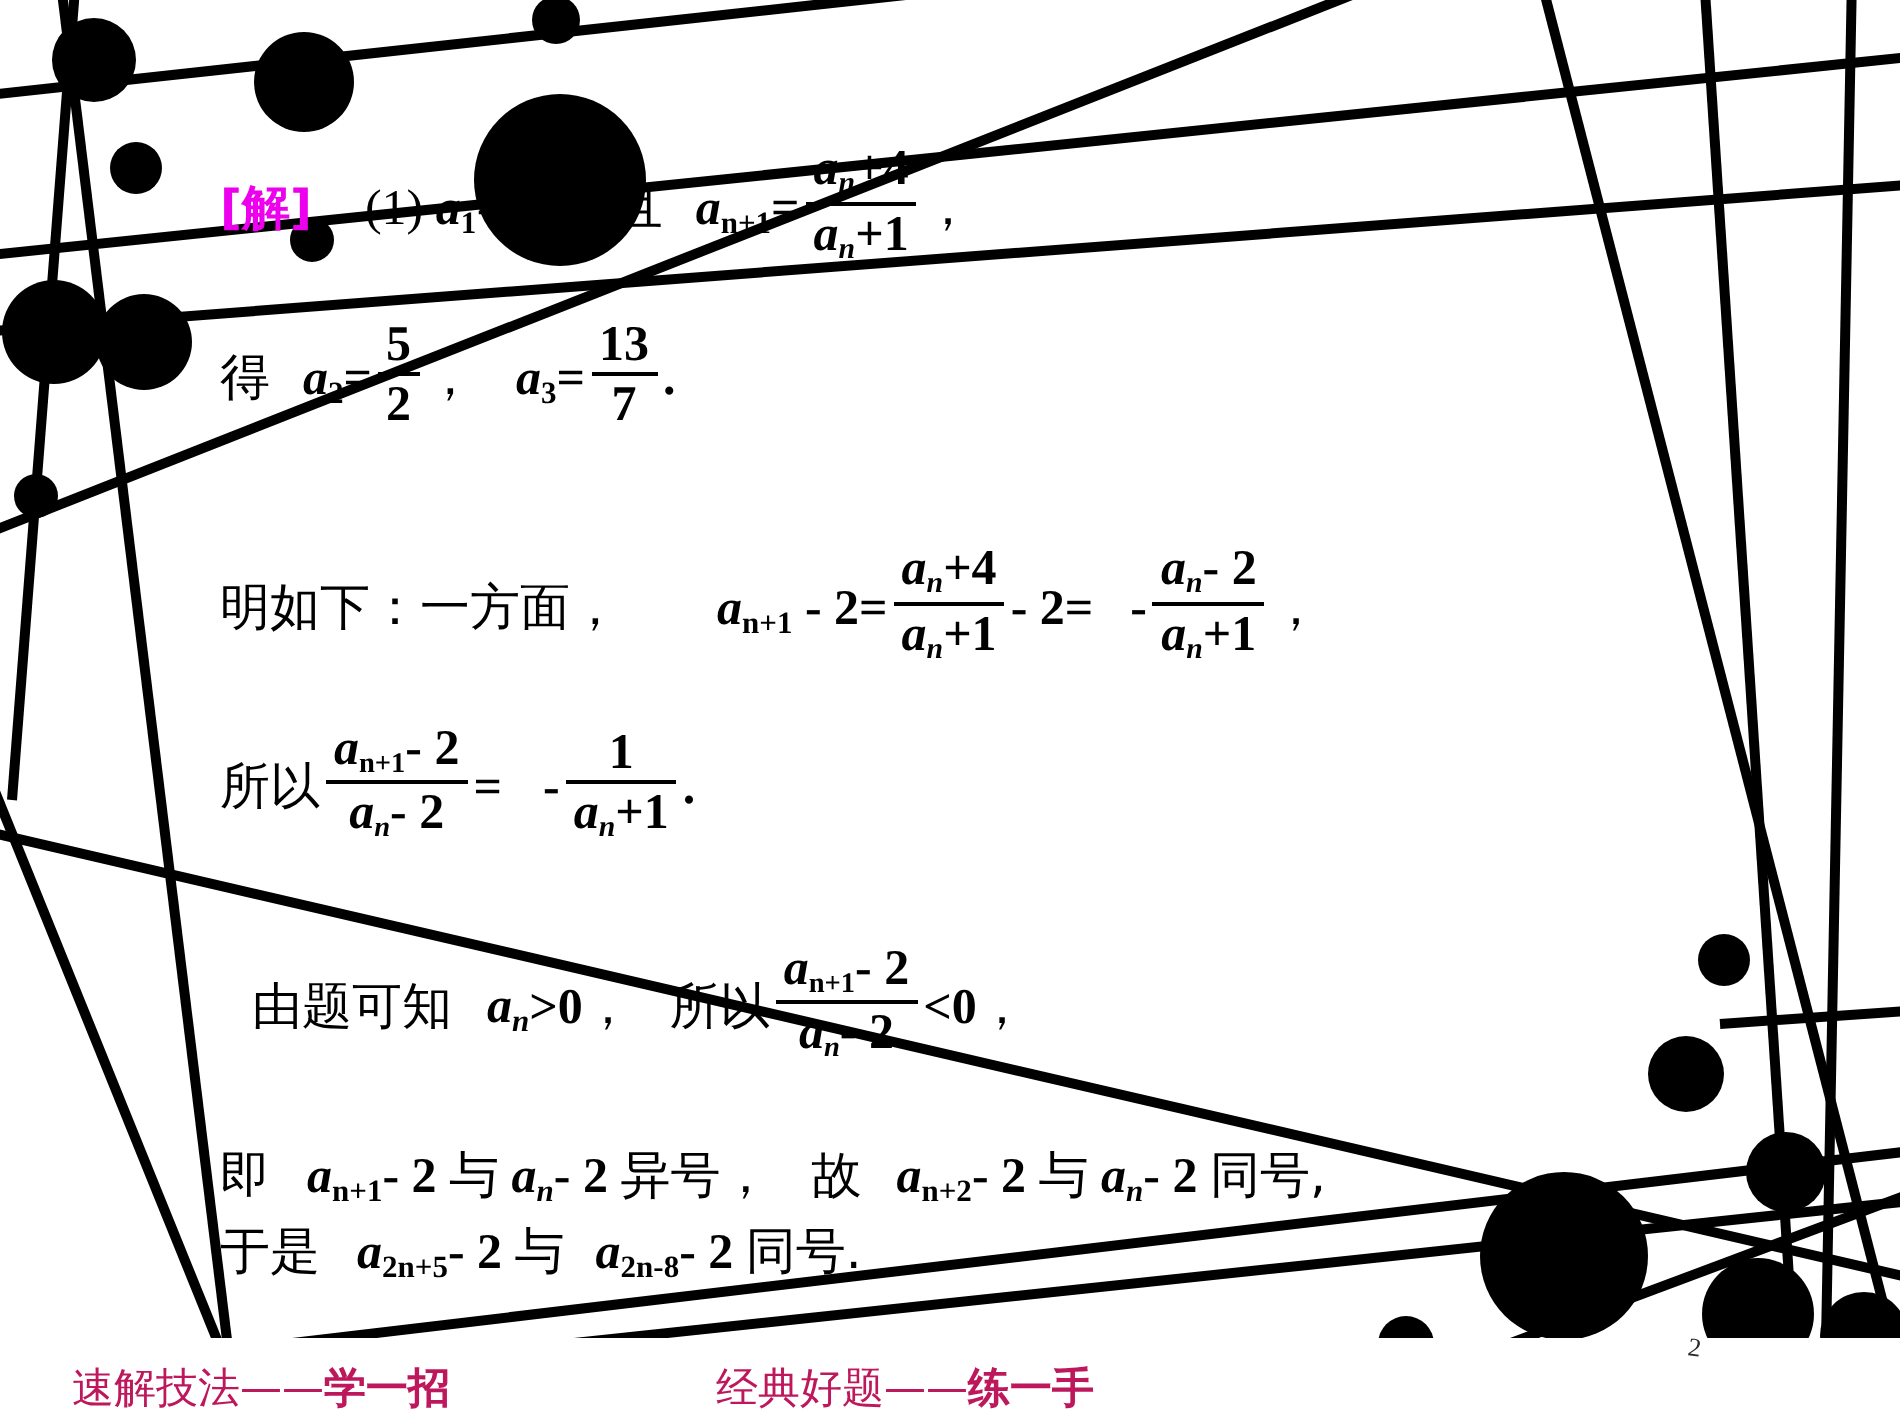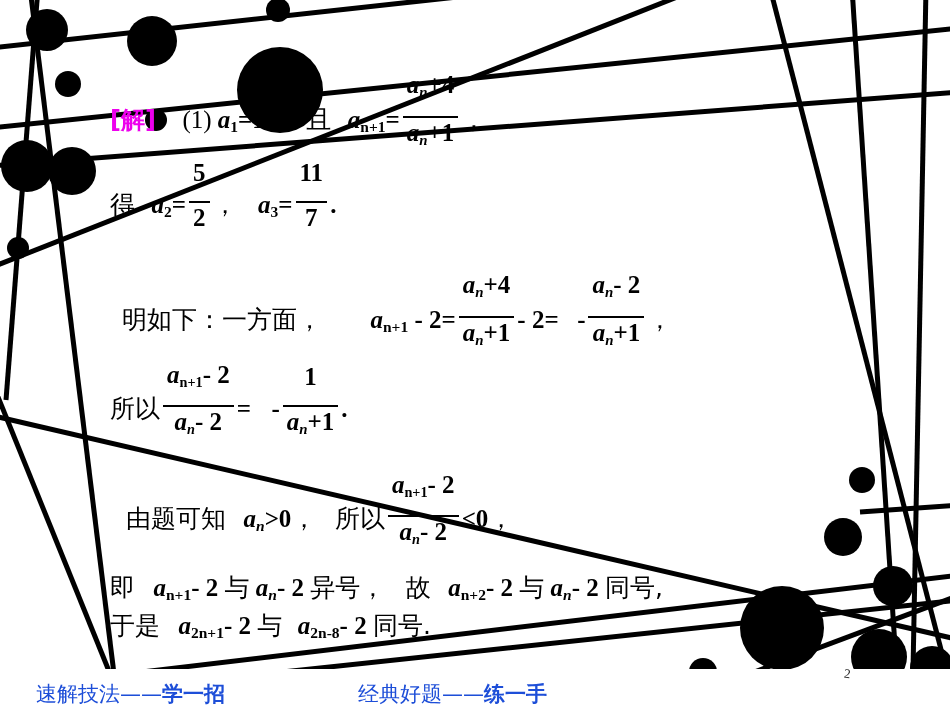--- a/index.html
+++ b/index.html
@@ -85,21 +85,21 @@
 
   
   .frac {
     display: inline-block;
     vertical-align: -0.52em;
     text-align: center;
     margin: 0 3px;
   }
   .frac .num {
     display: block;
-    padding: 0 4px 16px 4px;
+    padding: 0 4px 1px 4px;
     border-bottom: 2px solid #000;
     font-size: 24px;
   }
   .frac .den {
     display: block;
     padding: 2px 4px 0 4px;
     font-size: 24px;
   }
   .frac.small .num, .frac.small .den { font-size: 23px; }
 
@@ -116,21 +116,21 @@
     align-items: center;
   }
   #footer-band::before {
     content: "";
     position: absolute;
     left: 0; top: 0; right: 0; bottom: 0;
     background: #ffffff;
     z-index: -1;
   }
   .foot-item {
-    color: #1d4ed8;
+    color: #be185d;
     font-family: "DejaVu Sans", "Liberation Sans", sans-serif;
     font-size: 21px;
     white-space: nowrap;
     position: absolute;
     top: 11px;
   }
   .foot-item .bold {
     font-weight: bold;
   }
   .foot-1 { left: 36px; }
@@ -205,24 +205,24 @@
       <span class="cjk">且</span>
       <span style="display:inline-block;width:4px;"></span>
       <span class="mathit"><span>a</span><sub class="sb"><span class="up">n+1</span></sub></span><span class="mathup">=</span><span class="frac"><span class="num"><span class="mathit">a</span><sub class="sb">n</sub><span class="mathup">+4</span></span><span class="den"><span class="mathit">a</span><sub class="sb">n</sub><span class="mathup">+1</span></span></span><span class="cjk">，</span>
     </div>
 
     <div class="line" style="left:110px; top:160px;">
       <span class="cjk">得</span>
       <span style="display:inline-block;width:4px;"></span>
       <span class="mathit"><span>a</span><sub class="sb"><span class="up">2</span></sub></span><span class="mathup">=</span><span class="frac"><span class="num"><span class="mathup">5</span></span><span class="den"><span class="mathup">2</span></span></span><span class="cjk">，</span>
       <span style="display:inline-block;width:8px;"></span>
-      <span class="mathit"><span>a</span><sub class="sb"><span class="up">3</span></sub></span><span class="mathup">=</span><span class="frac"><span class="num"><span class="mathup">11</span></span><span class="den"><span class="mathup">7</span></span></span><span class="mathup">.</span>
-    </div>
-
-    <div class="line" style="left:110px; top:272px;margin-left:12px;">
+      <span class="mathit"><span>a</span><sub class="sb"><span class="up">3</span></sub></span><span class="mathup">=</span><span class="frac"><span class="num"><span class="mathup">13</span></span><span class="den"><span class="mathup">7</span></span></span><span class="mathup">.</span>
+    </div>
+
+    <div class="line" style="left:110px; top:272px;">
       <span class="cjk">明如下：一方面，</span>
       <span style="display:inline-block;width:36px;"></span>
       <span class="mathit"><span>a</span><sub class="sb"><span class="up">n+1</span></sub></span>
       <span class="mathup">- 2</span><span class="mathup">=</span><span class="frac"><span class="num"><span class="mathit">a</span><sub class="sb">n</sub><span class="mathup">+4</span></span><span class="den"><span class="mathit">a</span><sub class="sb">n</sub><span class="mathup">+1</span></span></span><span class="mathup">- 2</span><span class="mathup">=</span>
       <span style="display:inline-block;width:6px;"></span>
       <span class="mathup">-</span><span class="frac"><span class="num"><span class="mathit">a</span><sub class="sb">n</sub><span class="mathup">- 2</span></span><span class="den"><span class="mathit">a</span><sub class="sb">n</sub><span class="mathup">+1</span></span></span><span class="cjk">，</span>
     </div>
 
     <div class="line" style="left:110px; top:362px;">
       <span class="cjk">所以</span><span class="frac small"><span class="num"><span class="mathit">a</span><sub class="sb"><span class="up">n+1</span></sub><span class="mathup">- 2</span></span><span class="den"><span class="mathit">a</span><sub class="sb">n</sub><span class="mathup">- 2</span></span></span><span class="mathup">=</span>
@@ -250,21 +250,21 @@
       <span style="display:inline-block;width:5px;"></span>
       <span class="mathit"><span>a</span><sub class="sb"><span class="up">n+2</span></sub></span><span class="mathup">- 2</span>
       <span class="cjk">与</span>
       <span class="mathit"><span>a</span><sub class="sb">n</sub></span><span class="mathup">- 2</span>
       <span class="cjk">同号,</span>
     </div>
 
     <div class="line" style="left:110px; top:613px;">
       <span class="cjk">于是</span>
       <span style="display:inline-block;width:6px;"></span>
-      <span class="mathit"><span>a</span><sub class="sb"><span class="up">2n+1</span></sub></span><span class="mathup">- 2</span>
+      <span class="mathit"><span>a</span><sub class="sb"><span class="up">2n+5</span></sub></span><span class="mathup">- 2</span>
       <span class="cjk">与</span>
       <span style="display:inline-block;width:3px;"></span>
       <span class="mathit"><span>a</span><sub class="sb"><span class="up">2n-8</span></sub></span><span class="mathup">- 2</span>
       <span class="cjk">同号.</span>
     </div>
 
   </div>
 
   <div id="footer-band">
     <div class="foot-item foot-1">

